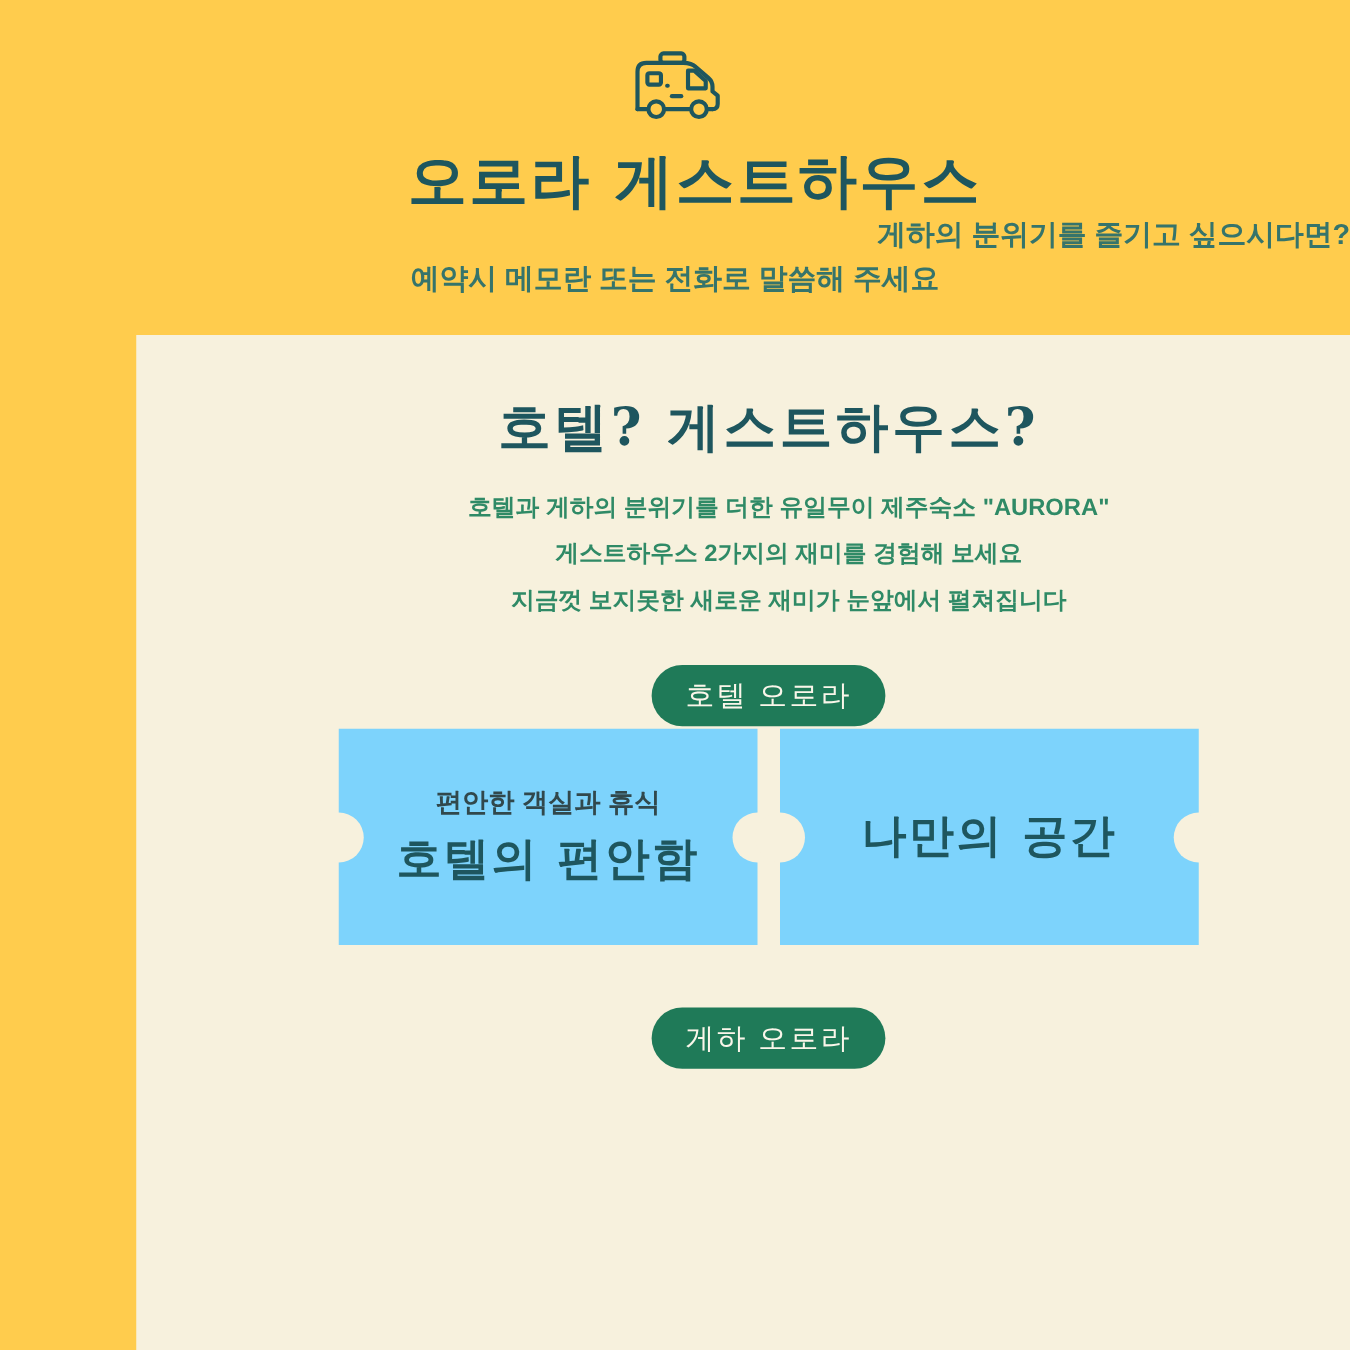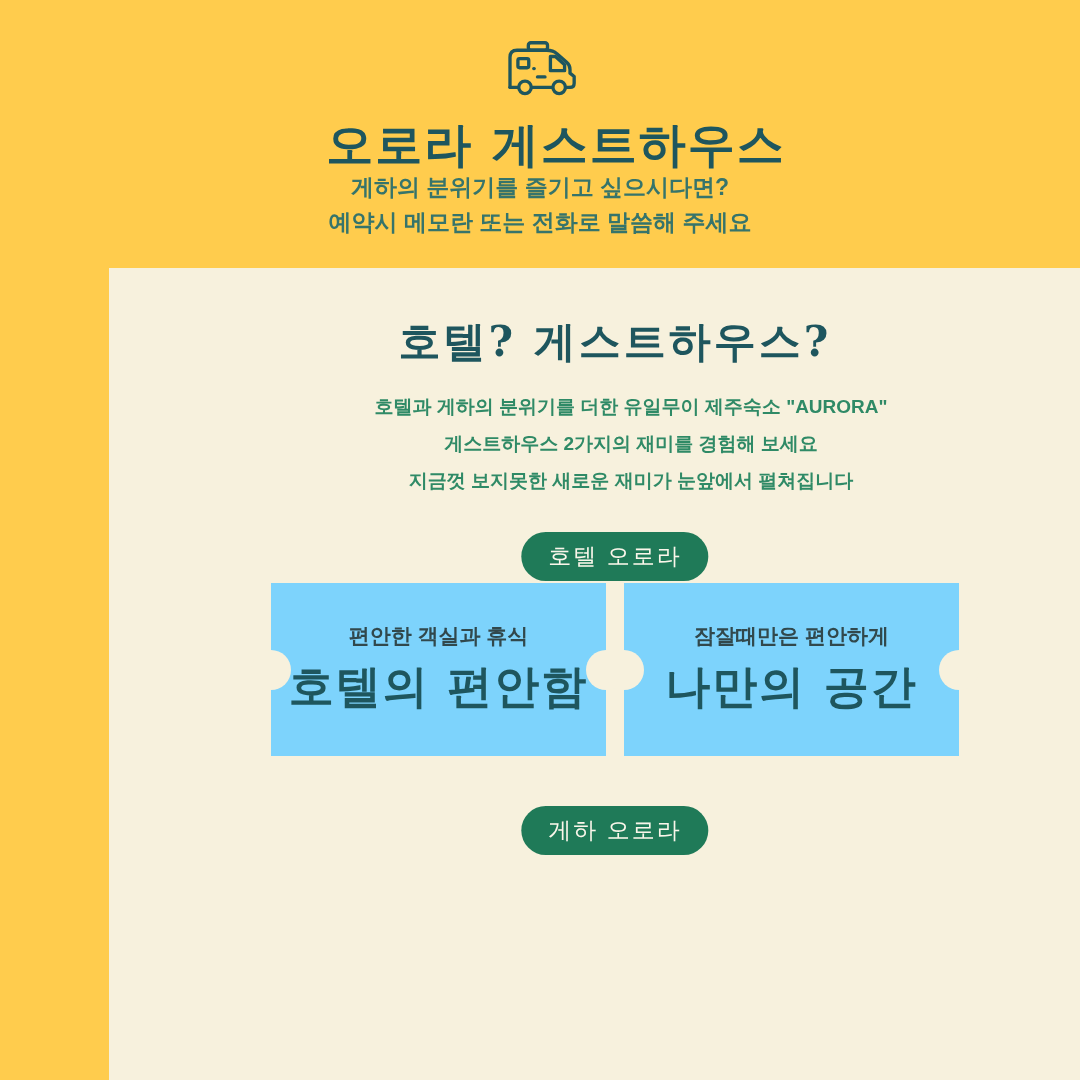--- a/index.html
+++ b/index.html
@@ -27,21 +27,21 @@
     letter-spacing: 2px;
     color: #1E565E;
   }
   .header-sub {
     position: absolute; left: 0; width: 100%;
     margin: 0;
     font-size: 23px;
     font-weight: 600;
     color: #36746B;
   }
-  .header-sub.line1 { top: 172px; }
+  .header-sub.line1 { top: 172px; text-align: right; }
   .header-sub.line2 { top: 207px; }
 
   
   .card {
     position: absolute;
     left: 109px; top: 268px;
     width: 1012px; height: 828px;
     background: #F7F1DD;
   }
   .card-title {
@@ -112,21 +112,21 @@
   .ticket-sub {
     margin: 0;
     font-size: 21px;
     font-weight: 600;
     color: #31484C;
   }
   .ticket-title {
     margin: 0;
     font-family: "DejaVu Serif", "Liberation Serif", serif;
     font-weight: 700;
-    font-size: 45px;
+    font-size: 36px;
     letter-spacing: 2px;
     color: #1E565E;
   }
 </style>
 </head>
 <body>
 
 <div class="poster">
 
   <div class="header">
@@ -163,21 +163,20 @@
     <div class="ticket-row row-1">
       <div class="ticket">
         <span class="notch left"></span>
         <span class="notch right"></span>
         <p class="ticket-sub">편안한 객실과 휴식</p>
         <p class="ticket-title">호텔의 편안함</p>
       </div>
       <div class="ticket">
         <span class="notch left"></span>
         <span class="notch right"></span>
-        <p class="ticket-sub">잠잘때만은 편안하게</p>
         <p class="ticket-title">나만의 공간</p>
       </div>
     </div>
 
     <div class="badge badge-2">게하 오로라</div>
 
 
   </section>
 
 </div>

